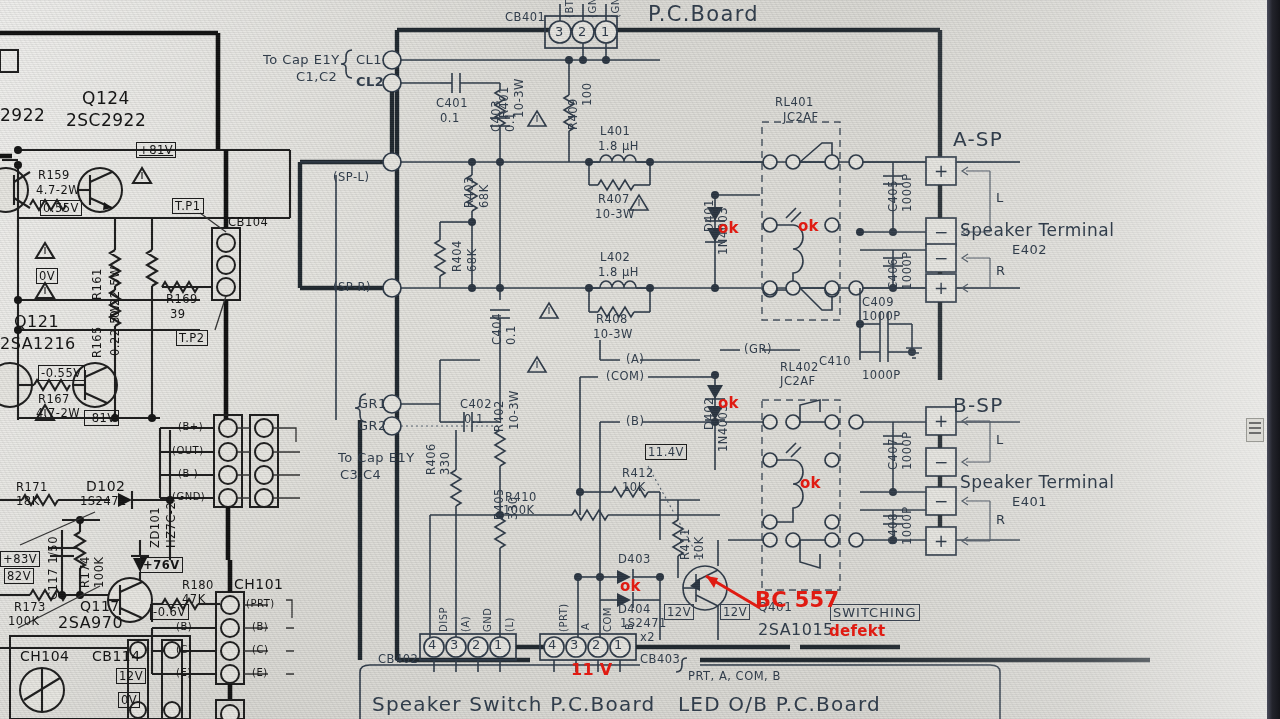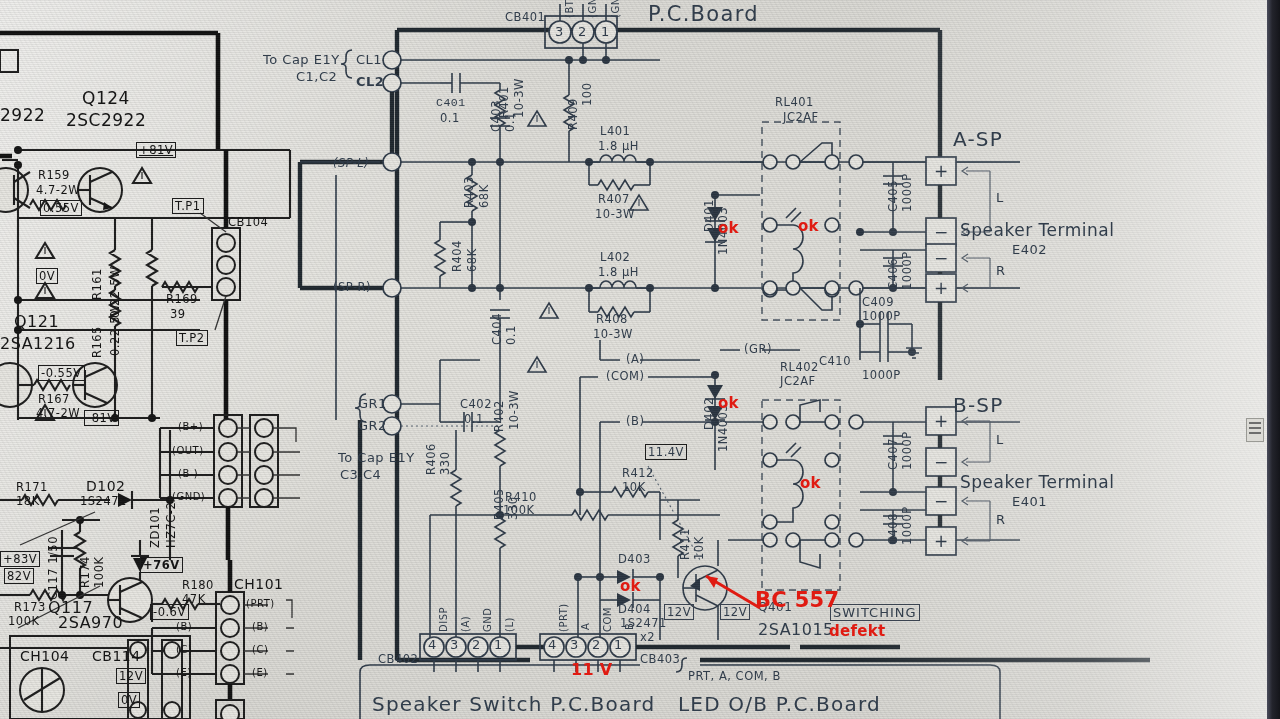--- a/index.html
+++ b/index.html
@@ -687,21 +687,21 @@
     <span class="t k s vrt" style="left:46px;top:600px;">C117 1/50</span>
     <span class="t k s vrt" style="left:78px;top:588px;">R174</span>
     <span class="t k s vrt" style="left:92px;top:588px;">100K</span>
     <span class="t k s vrt" style="left:148px;top:548px;">ZD101</span>
     <span class="t k s vrt" style="left:164px;top:548px;">HZ7C-2</span>
     <span class="t k s vboxk" style="left:140px;top:557px;font-weight:bold;">+76V</span>
     <span class="t k s vboxk" style="left:0px;top:551px;">+83V</span>
     <span class="t k s vboxk" style="left:4px;top:568px;">82V</span>
     <span class="t k s" style="left:14px;top:600px;">R173</span>
     <span class="t k s" style="left:8px;top:614px;">100K</span>
-    <span class="t k m" style="left:48px;top:598px;font-size:16px;">Q117</span>
+    <span class="t k m" style="left:80px;top:598px;font-size:14px;">Q117</span>
     <span class="t k m" style="left:58px;top:613px;font-size:16px;">2SA970</span>
     <span class="t k s vboxk" style="left:150px;top:604px;">-0.6V</span>
     <span class="t k s" style="left:182px;top:578px;">R180</span>
     <span class="t k s" style="left:182px;top:592px;">47K</span>
     <span class="t k s" style="left:234px;top:576px;font-size:14px;">CH101</span>
     <span class="t k s" style="left:20px;top:648px;font-size:14px;">CH104</span>
     <span class="t k s" style="left:92px;top:648px;font-size:14px;">CB114</span>
     <span class="t k s vboxk blur" style="left:116px;top:668px;">12V</span>
     <span class="t k s vboxk" style="left:118px;top:692px;">0V</span>
 
@@ -718,31 +718,31 @@
     <span class="t k xs" style="left:176px;top:667px;">(E)</span>
 
     <span class="t m" style="left:263px;top:52px;">To Cap E1Y</span>
     <span class="t m" style="left:296px;top:69px;">C1,C2</span>
     <span class="t m" style="left:356px;top:52px;">CL1</span>
     <span class="t m" style="left:356px;top:74px;font-weight:bold;">CL2</span>
     <span class="t m" style="left:358px;top:396px;">GR1</span>
     <span class="t m" style="left:358px;top:418px;">GR2</span>
     <span class="t m" style="left:338px;top:450px;">To Cap E1Y</span>
     <span class="t m" style="left:340px;top:467px;">C3,C4</span>
-    <span class="t s blur" style="left:333px;top:156px;font-style:italic;">(SP-L)</span>
+    <span class="t s blur" style="left:333px;top:170px;">(SP-L)</span>
     <span class="t s blur" style="left:333px;top:280px;">(SP-R)</span>
     <span class="t s" style="left:505px;top:10px;">CB401</span>
     <span class="t xs vrt" style="left:564px;top:18px;">(BTL-HP)</span>
     <span class="t xs vrt" style="left:587px;top:18px;">(GND)</span>
     <span class="t xs vrt" style="left:610px;top:18px;">(GND)</span>
     <span class="t m" style="left:555px;top:24px;">3</span>
     <span class="t m" style="left:578px;top:24px;">2</span>
     <span class="t m" style="left:601px;top:24px;">1</span>
 
-    <span class="t s" style="left:436px;top:96px;font-family:Liberation Mono, monospace;">C401</span>
+    <span class="t s" style="left:436px;top:96px;">C401</span>
     <span class="t s" style="left:440px;top:111px;">0.1</span>
     <span class="t s vrt" style="left:489px;top:132px;">C403</span>
     <span class="t s vrt" style="left:503px;top:132px;">0.1</span>
     <span class="t s vrt" style="left:497px;top:118px;">R401</span>
     <span class="t s vrt" style="left:512px;top:118px;">10-3W</span>
     <span class="t s vrt" style="left:566px;top:130px;">R409</span>
     <span class="t s vrt" style="left:580px;top:106px;">100</span>
 
     <span class="t s" style="left:600px;top:124px;">L401</span>
     <span class="t s" style="left:598px;top:139px;">1.8 µH</span>

